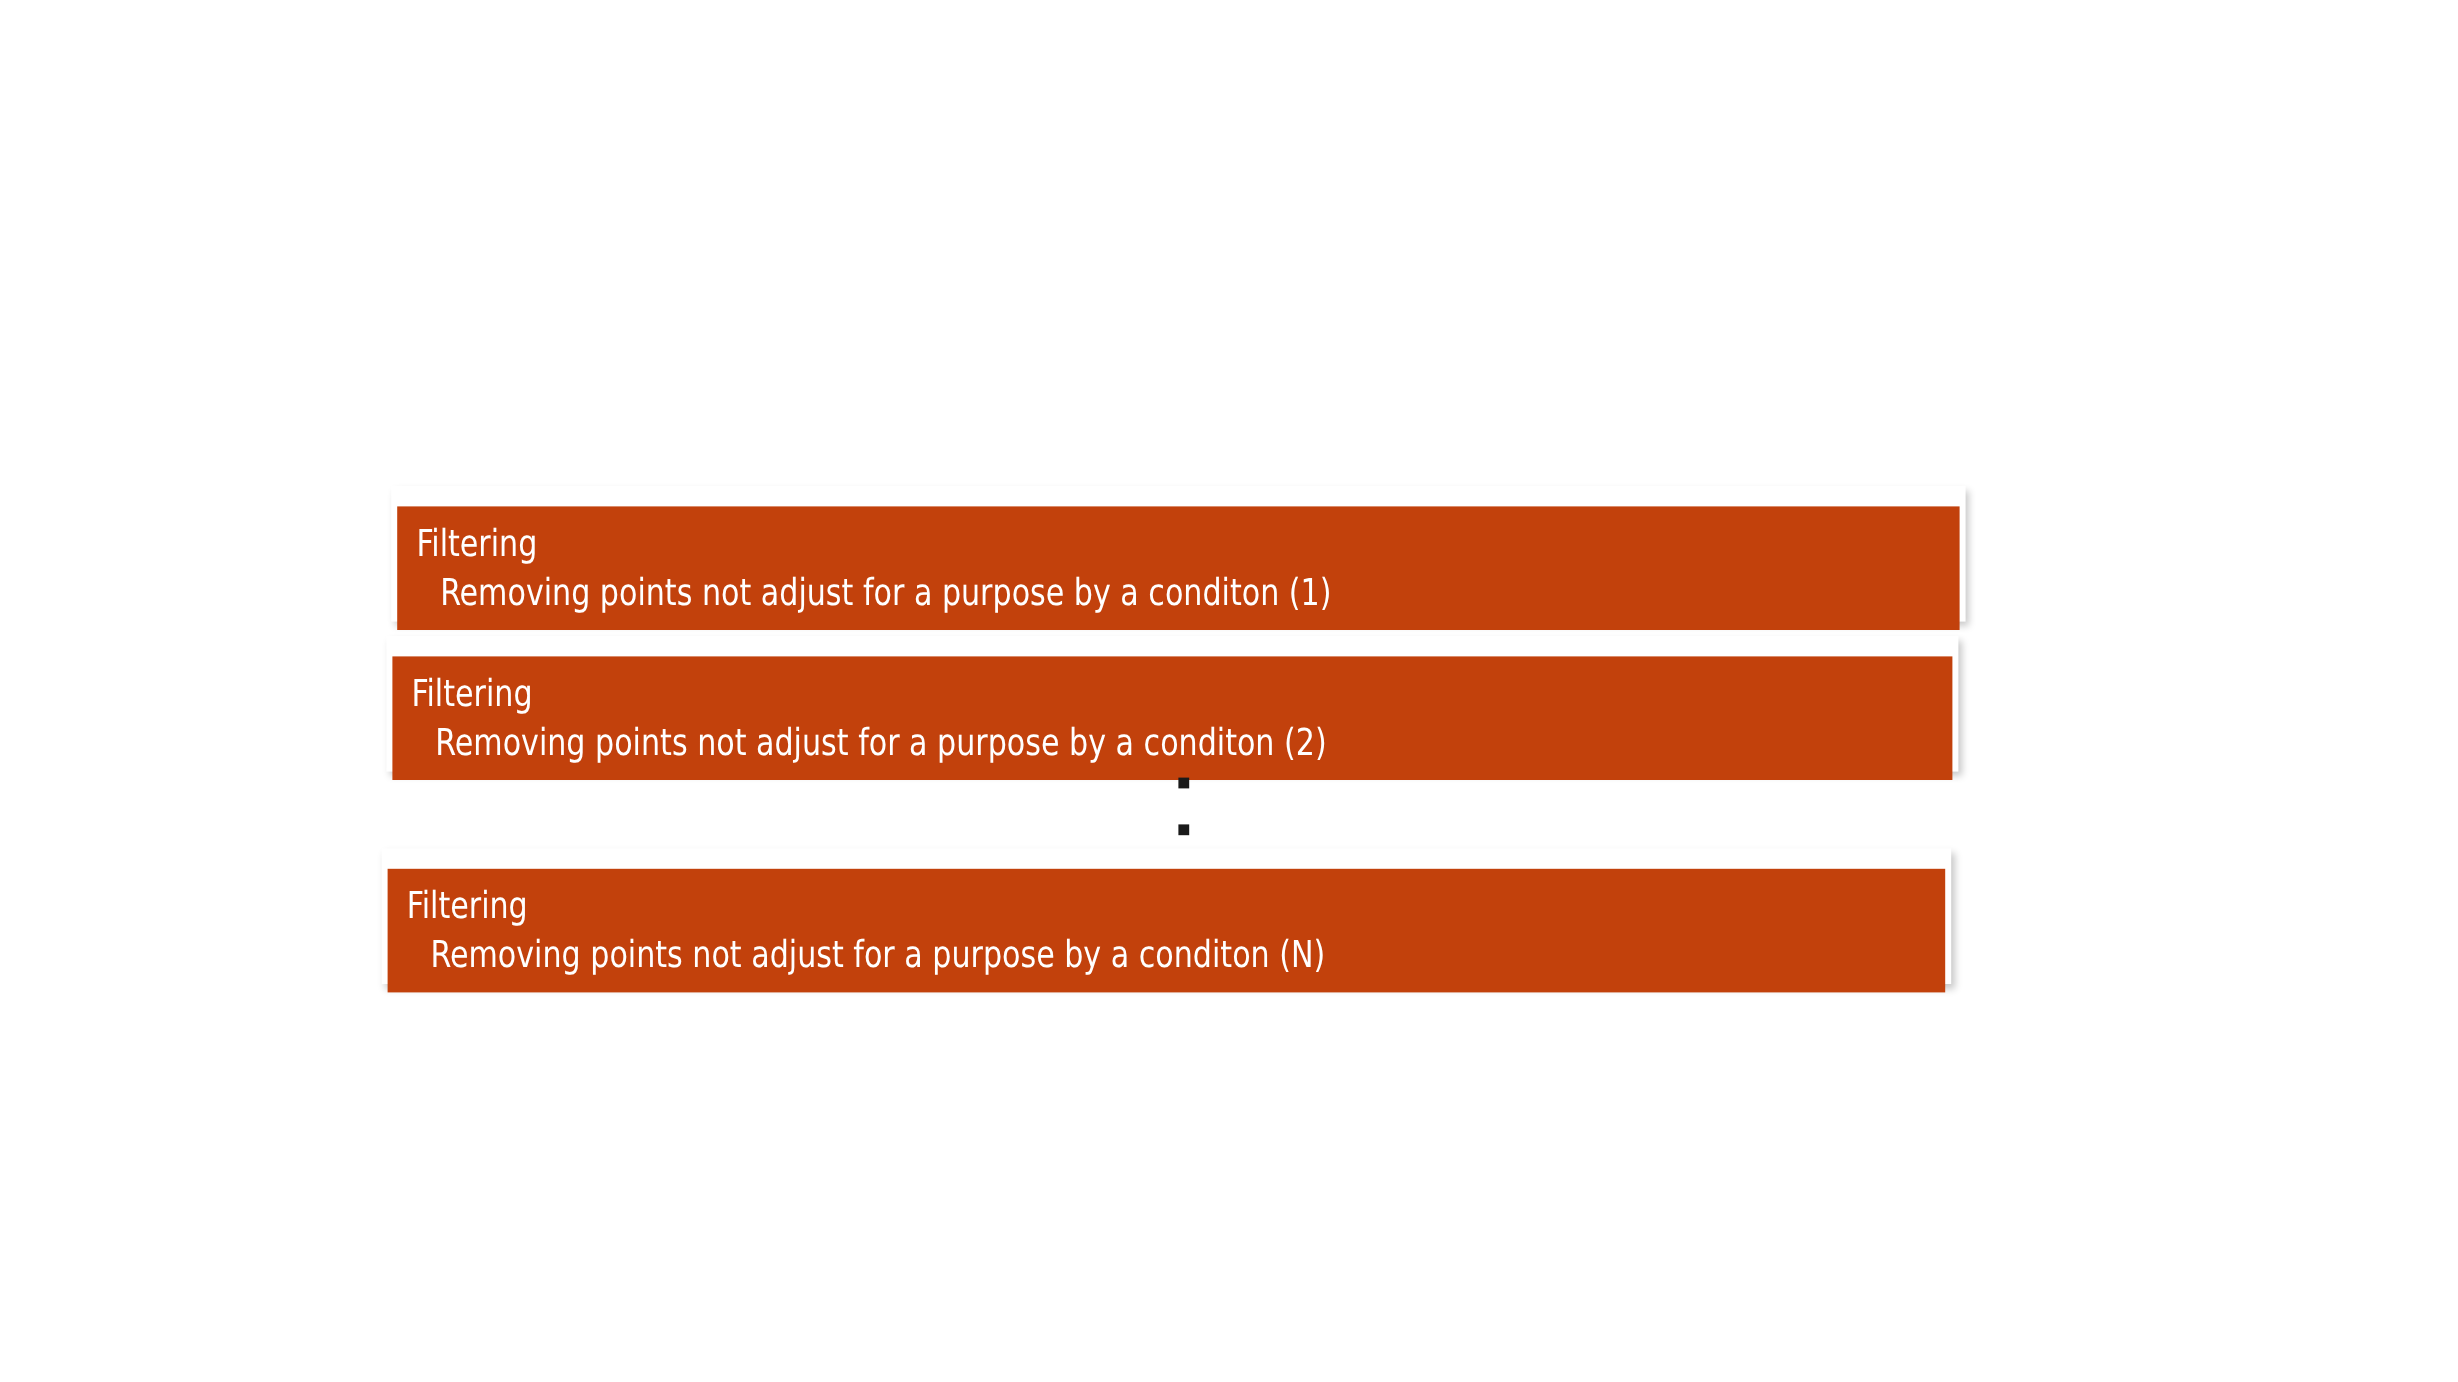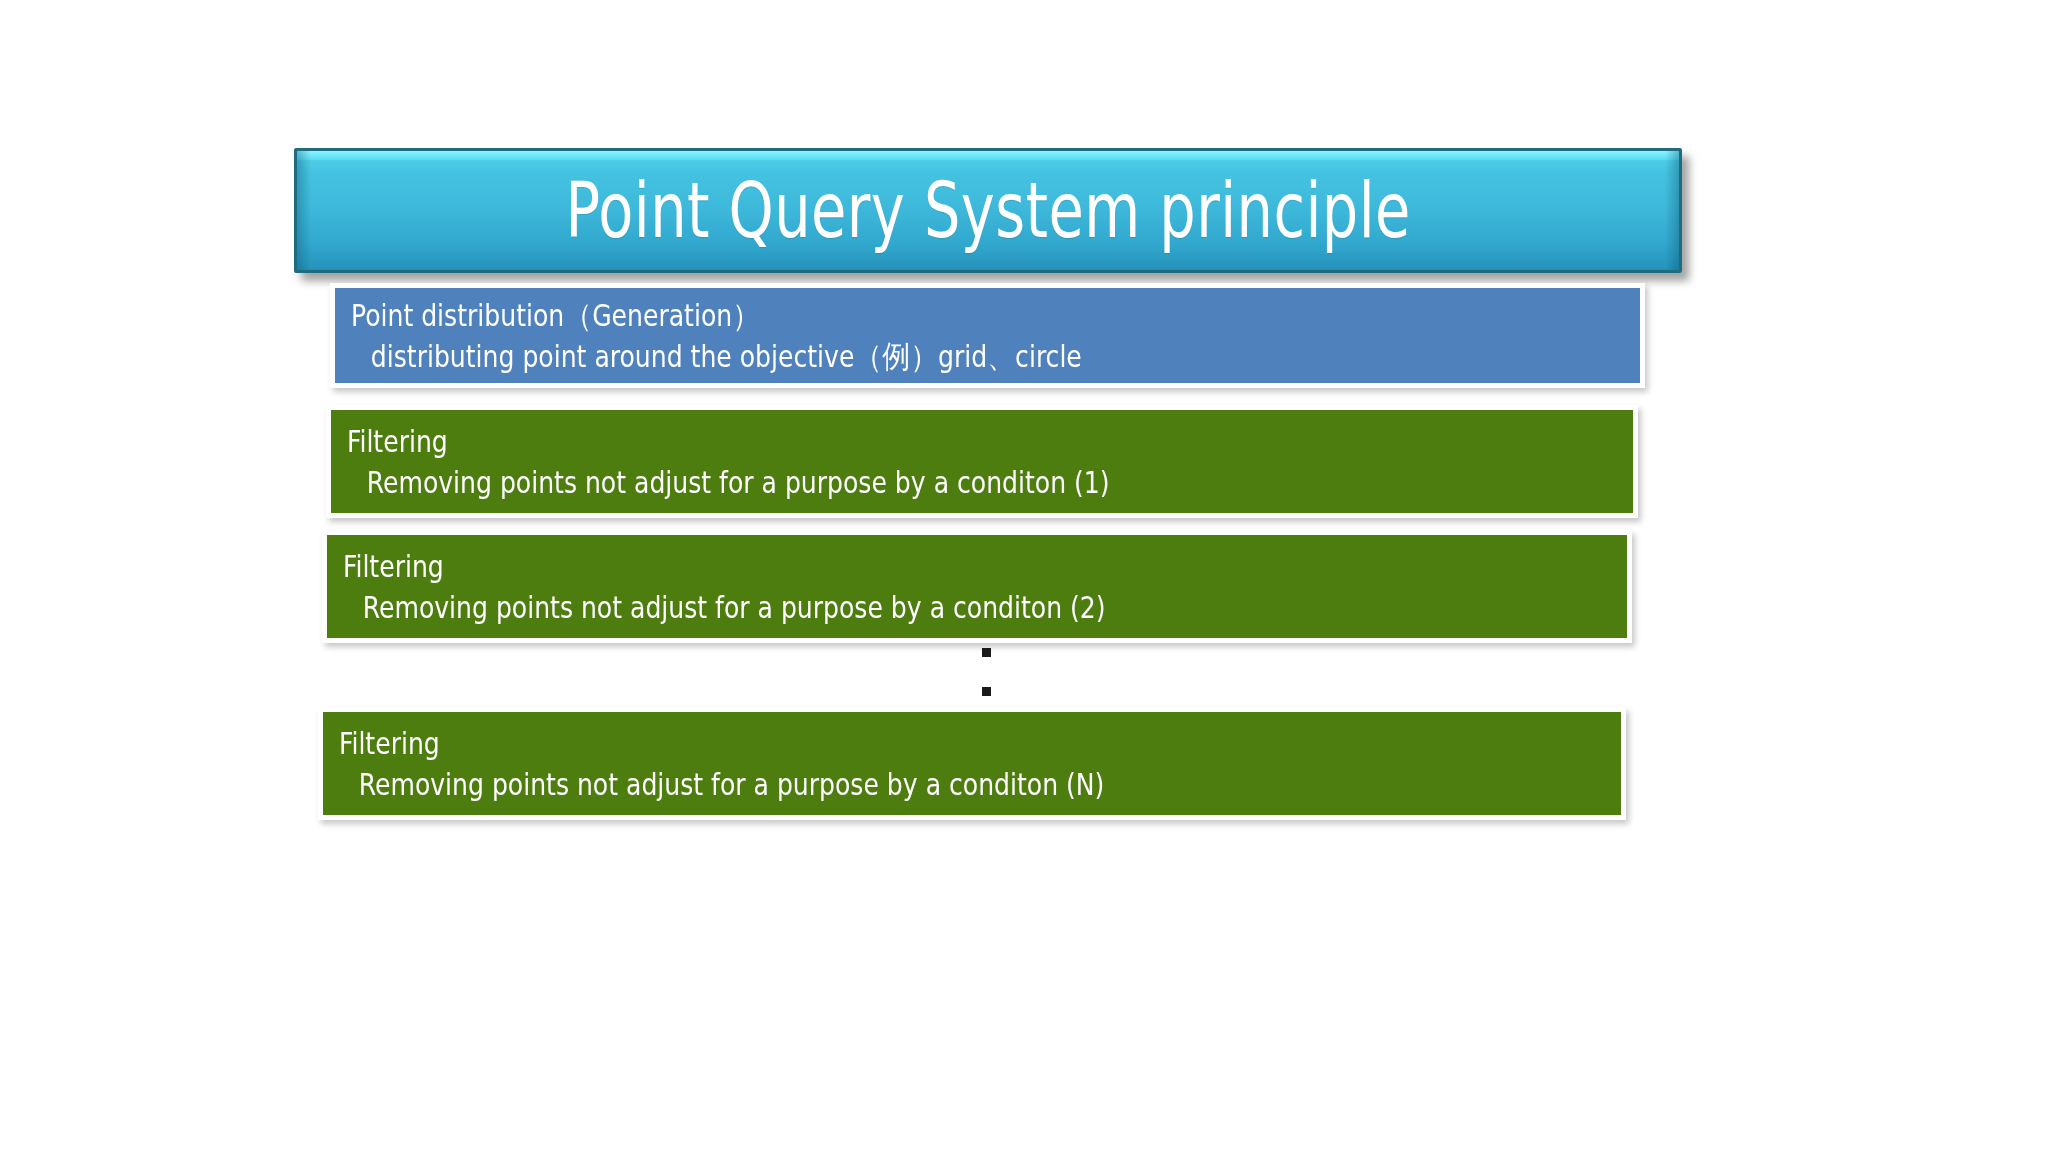--- a/index.html
+++ b/index.html
@@ -113,21 +113,21 @@
     white-space: nowrap;
     transform: scaleX(0.90);
     transform-origin: left center;
   }
   .step-line.sub {
     padding-left: 22px;
   }
 
   
   .c-blue   { background: #4F81BD; }
-  .c-orange { background: #4d7c0f; }
+  .c-orange { background: #c2410c; margin-top: 12px; }
   .c-green  { background: #9BBB59; }
 
   
   #box-distribution { left: 330px; top: 283px; width: 1315px; height: 105px; }
   #box-filter-1     { left: 326px; top: 405px; width: 1312px; height: 113px; }
   #box-filter-2     { left: 322px; top: 530px; width: 1310px; height: 113px; }
   #box-filter-n     { left: 318px; top: 707px; width: 1308px; height: 113px; }
   #box-evaluation   { left: 315px; top: 838px; width: 1305px; height: 113px; }
 
   
@@ -146,30 +146,21 @@
     background: #1a1a1a;
   }
   .ellipsis .dot:nth-child(1) { top: 0px; }
   .ellipsis .dot:nth-child(2) { top: 39px; }
 </style>
 </head>
 <body>
 
 <div id="slide">
 
-  <div class="title-banner">
-    <div class="title-text">Point Query System principle</div>
-  </div>
 
-  <div class="step" id="box-distribution">
-    <div class="step-inner c-blue">
-      <div class="step-line">Point distribution（Generation）</div>
-      <div class="step-line sub">distributing point around the objective（例）grid、circle</div>
-    </div>
-  </div>
 
   <div class="step" id="box-filter-1">
     <div class="step-inner c-orange">
       <div class="step-line">Filtering</div>
       <div class="step-line sub">Removing points not adjust for a purpose by a conditon (1)</div>
     </div>
   </div>
 
   <div class="step" id="box-filter-2">
     <div class="step-inner c-orange">

